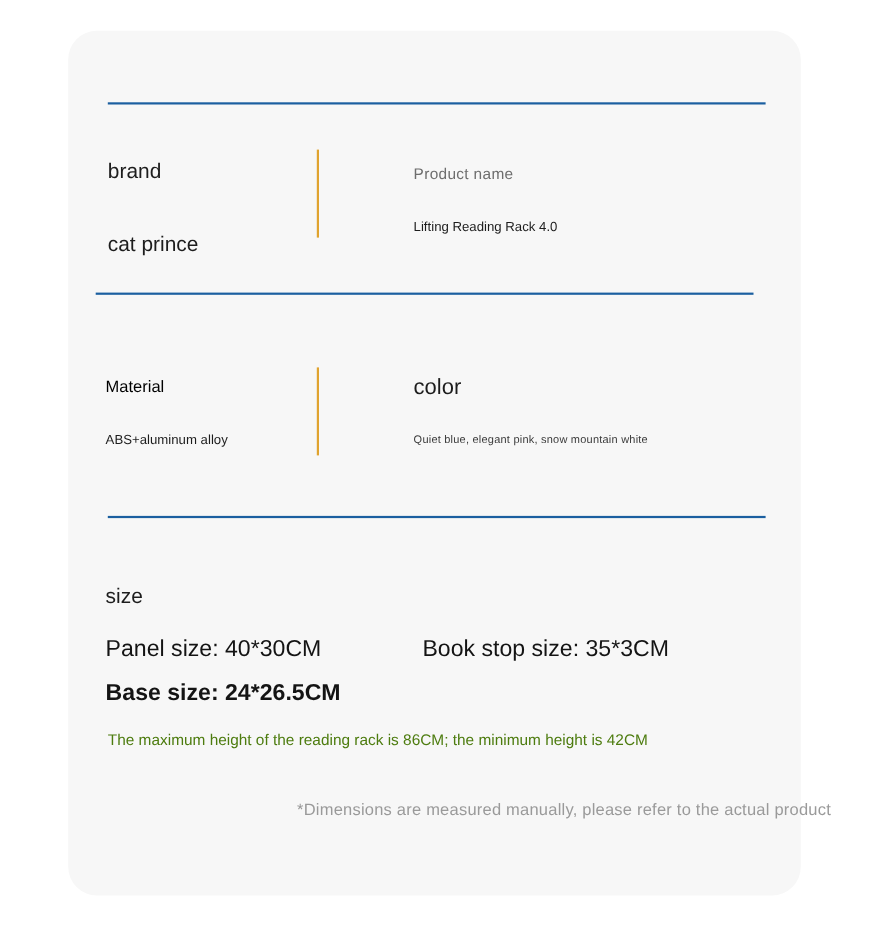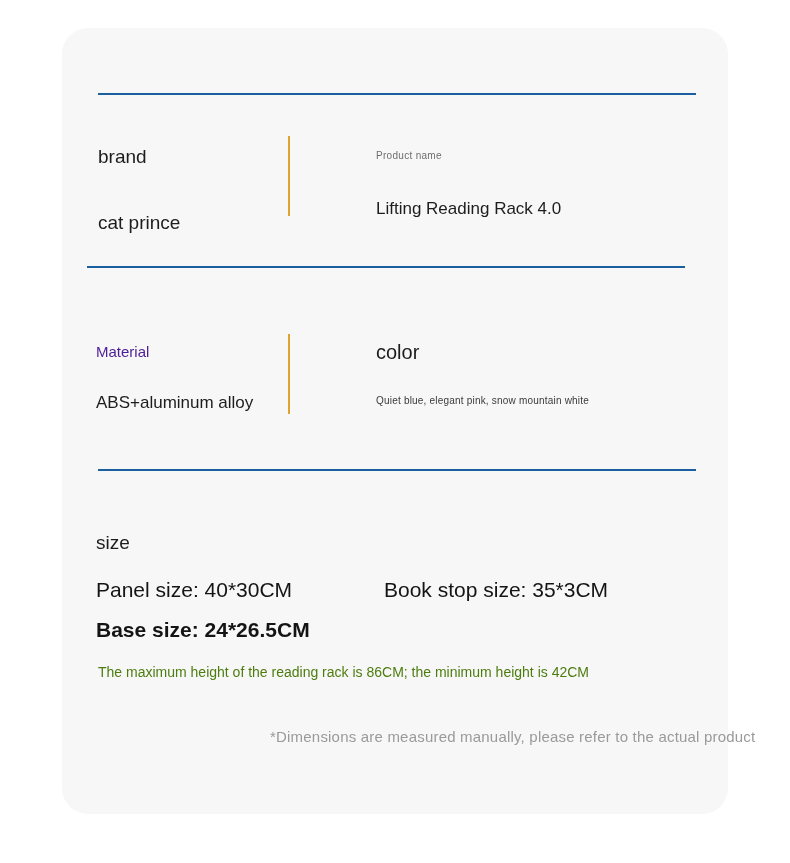--- a/index.html
+++ b/index.html
@@ -40,23 +40,23 @@
     width: 2px;
     background: #e0a32e;
   }
   .divider-1 { left: 226px; top: 108px; height: 80px; }
   .divider-2 { left: 226px; top: 306px; height: 80px; }
 
   
   .txt { position: absolute; white-space: nowrap; }
 
   .label-md   { font-size: 19px; color: #1d1d1d; }
-  .label-sm   { font-size: 15px; color: #4c1d95; }
-  .label-xs   { font-size: 10px; color: #6e6e6e; letter-spacing: .3px; }
-  .value-md   { font-size: 17px; color: #1d1d1d; }
+  .label-sm   { font-size: 15px; color: #000000; }
+  .label-xs   { font-size: 14px; color: #6e6e6e; letter-spacing: .3px; }
+  .value-md   { font-size: 12px; color: #1d1d1d; }
   .value-lg   { font-size: 19px; color: #1d1d1d; }
   .value-sm   { font-size: 10px; color: #3a3a3a; letter-spacing: .2px; }
   .heading-lg { font-size: 20px; color: #1d1d1d; }
   .size-line  { font-size: 21px; color: #141414; }
   .note       { font-size: 14px; color: #4d7c0f; }
   .footnote   { font-size: 15px; color: #9a9a9a; letter-spacing: .2px; }
 
   
   #brand-label      { left: 36px;  top: 118px; }
   #brand-value      { left: 36px;  top: 168px; margin-top: 16px; }

